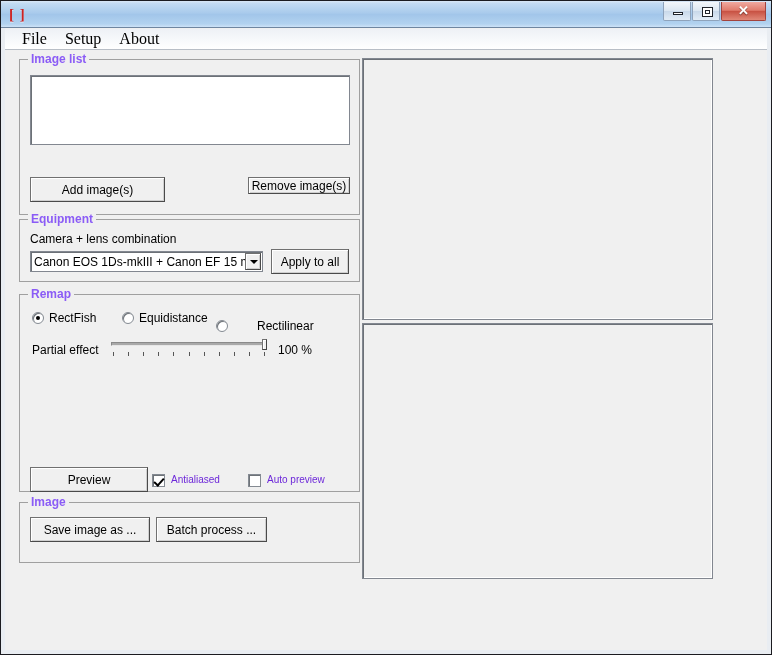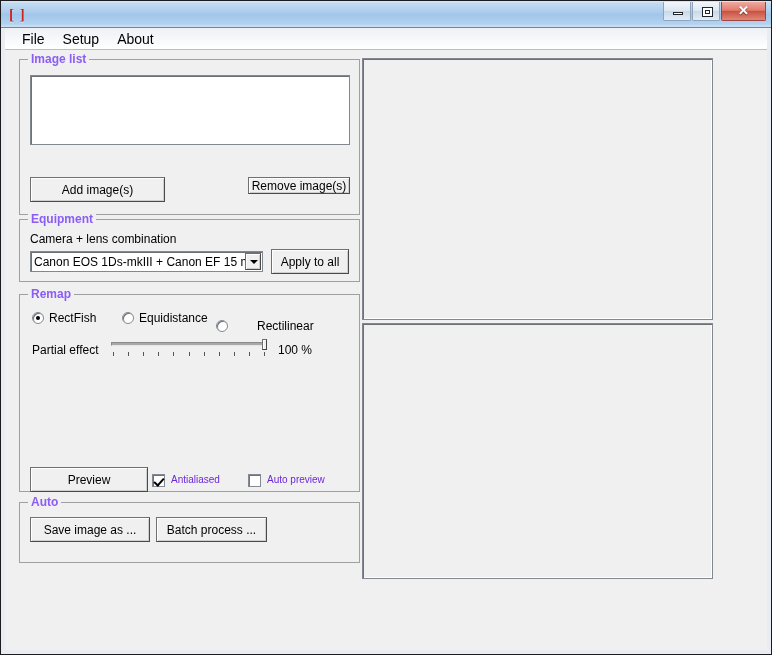--- a/index.html
+++ b/index.html
@@ -144,26 +144,27 @@
     width: 762px;
     height: 21px;
     background: linear-gradient(to bottom, #eef1f6 0%, #f7f9fb 55%, #ffffff 100%);
     border-bottom: 1px solid #b8bec6;
     box-sizing: border-box;
     display: flex;
     align-items: center;
     padding-left: 8px;
   }
   .menu-item {
-    font-size: 14px;
+    font-size: 16px;
     color: #000;
     padding: 2px 9px;
     line-height: 14px;
     cursor: default;
     white-space: nowrap;
+    font-family: Liberation Serif, serif;
   }
 
   
   .client {
     position: absolute;
     left: 4px;
     top: 49px;
     width: 762px;
     height: 600px;
     background: #f0f0f0;
@@ -477,21 +478,21 @@
         <span class="box"></span>
         <span class="clabel">Antialiased</span>
       </div>
       <div class="checkbox" style="left:228px; top:178px;">
         <span class="box"></span>
         <span class="clabel">Auto preview</span>
       </div>
     </div>
 
     <div class="group" style="left:14px; top:452px; width:341px; height:61px;">
-      <span class="group-title">Auto</span>
+      <span class="group-title">Image</span>
       <div class="btn" style="left:10px; top:14px; width:120px; height:25px;">Save image as ...</div>
       <div class="btn" style="left:136px; top:14px; width:111px; height:25px;">Batch process ...</div>
     </div>
 
     <div class="panel" style="left:357px; top:8px; width:351px; height:262px;"></div>
     <div class="panel" style="left:357px; top:273px; width:351px; height:256px;"></div>
 
   </div>
 </div>
 

